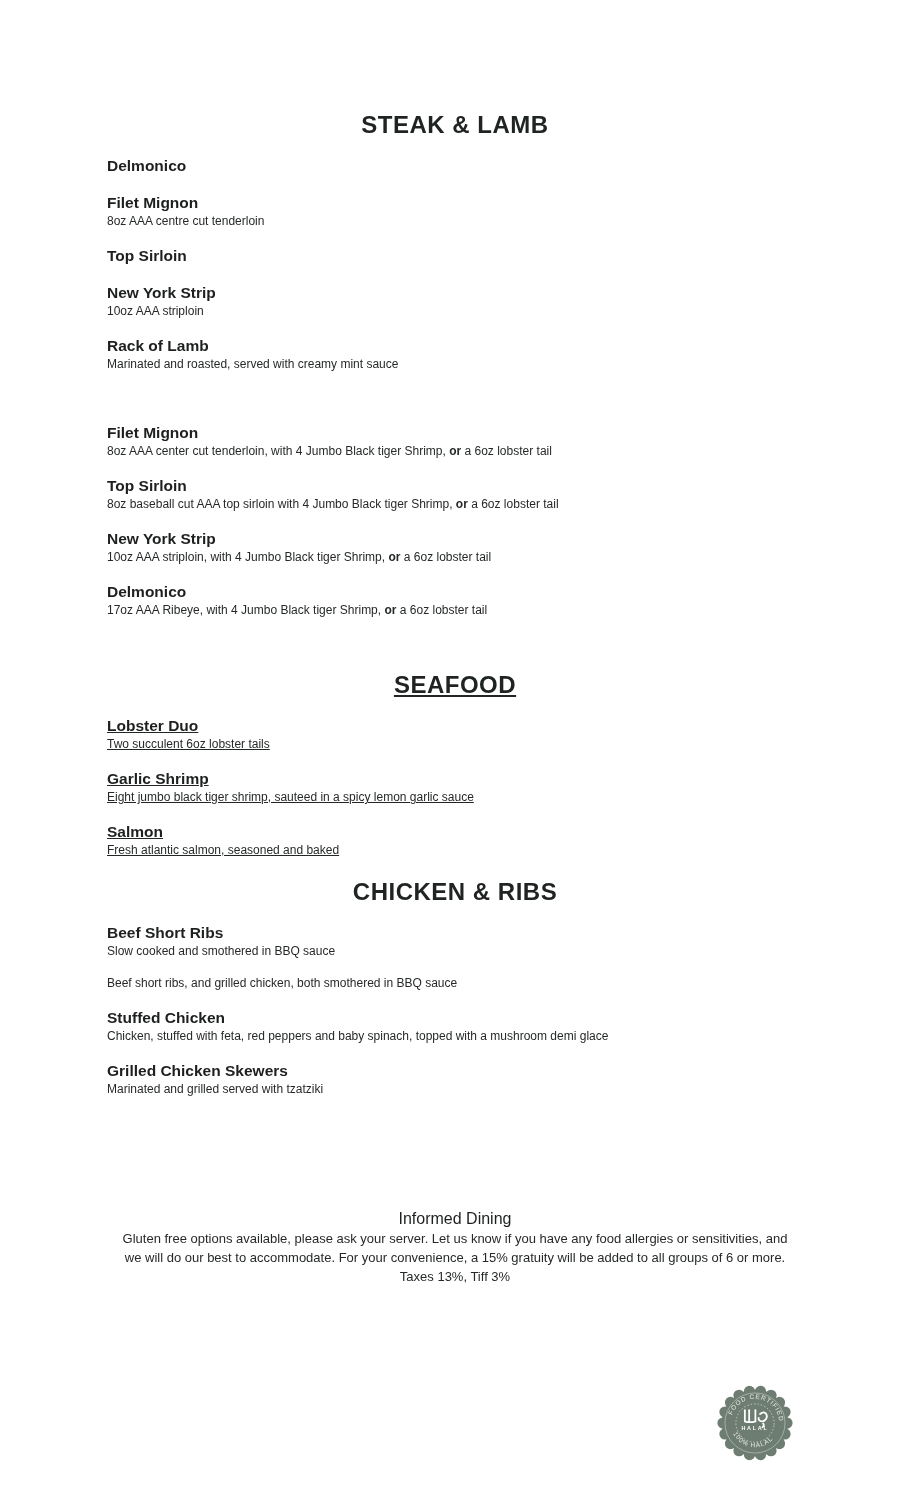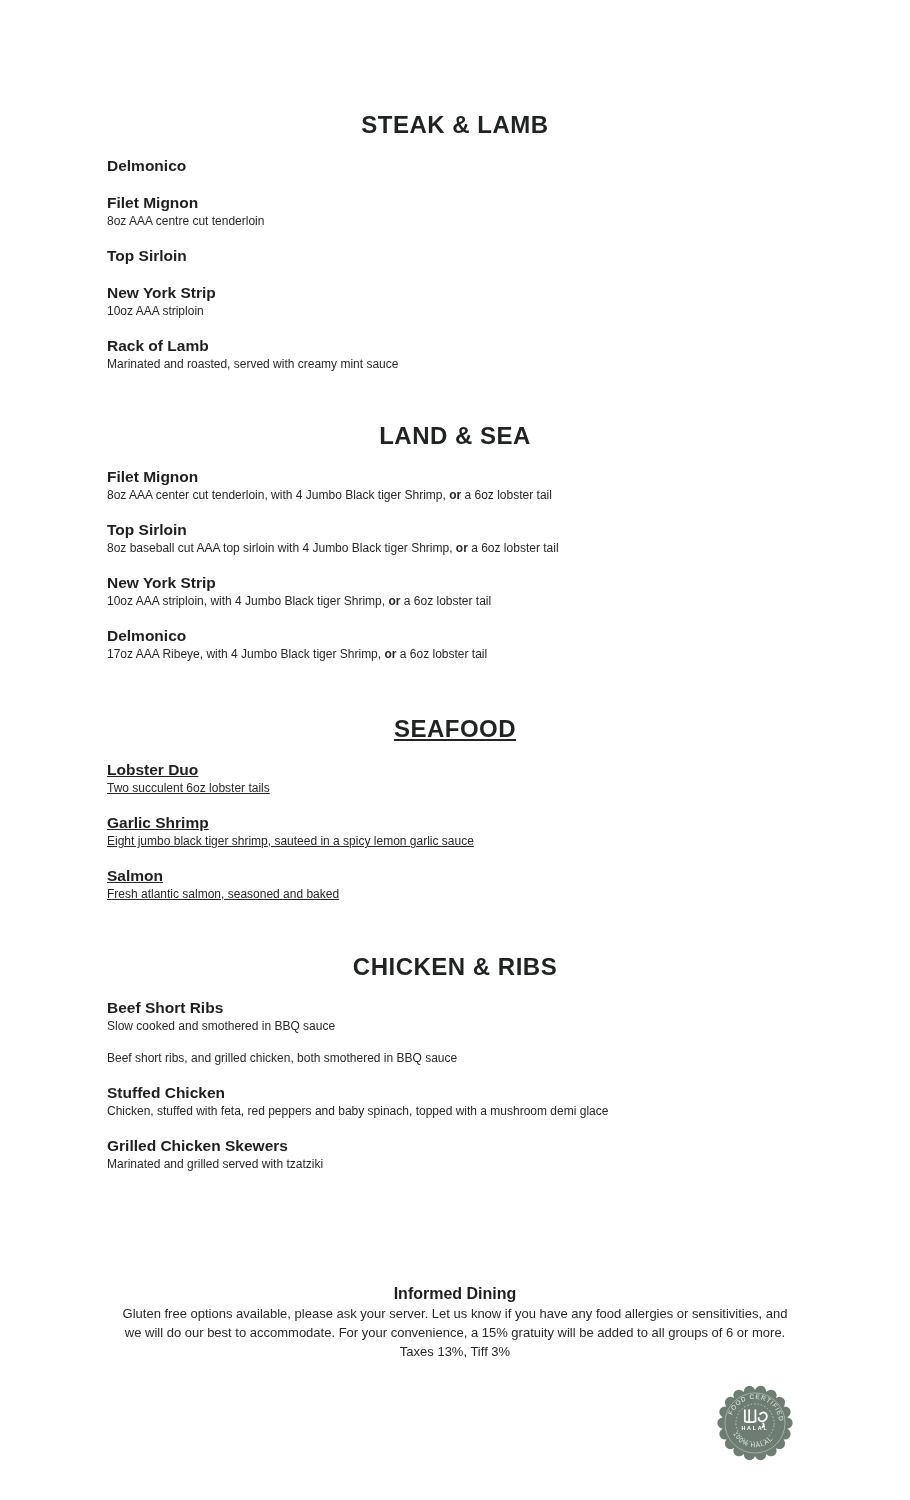--- a/index.html
+++ b/index.html
@@ -21,21 +21,21 @@
     text-align: center;
     font-size: 24px;
     line-height: 28px;
     font-weight: 700;
     letter-spacing: 0.5px;
     color: #1f2321;
   }
   .section--first { padding-top: 111px; }
   .section--land-sea { margin-top: 50px; }
   .section--seafood { margin-top: 53px; text-decoration: underline; }
-  .section--chicken { margin-top: 51px; }
+  .section--chicken { margin-top: 20px; }
   .items { margin: 0 70px 0 107px; }
   .item { margin-top: 16px; }
   .item-name {
     font-size: 15.5px;
     line-height: 21px;
     font-weight: 700;
     color: #1d201e;
   }
   .item-desc {
     font-size: 12px;
@@ -43,21 +43,21 @@
     color: #262a27;
   }
   .item-desc .b { font-weight: 700; margin-top: 29px; }
   .footer {
     margin-top: 112px;
     text-align: center;
   }
   .footer-title {
     font-size: 16px;
     line-height: 20px;
-    font-weight: 700;
+    font-weight: 400;
     color: #1d201e;
   }
   .footer-line {
     font-size: 13px;
     line-height: 19px;
     color: #262a27;
   }
   .badge {
     position: absolute;
     left: 716px;
@@ -90,21 +90,20 @@
         <div class="item-desc">10oz AAA striploin</div>
       </div>
       <div class="item">
         <div class="item-name">Rack of Lamb</div>
         <div class="item-desc">Marinated and roasted, served with creamy mint sauce</div>
       </div>
     </div>
   </section>
 
   <section class="section section--land-sea">
-    <h2 class="section-title">LAND &amp; SEA</h2>
     <div class="items">
       <div class="item">
         <div class="item-name">Filet Mignon</div>
         <div class="item-desc"><span>8oz AAA center cut tenderloin, with 4 Jumbo Black tiger Shrimp, </span><span class="b">or</span><span> a 6oz lobster tail</span></div>
       </div>
       <div class="item">
         <div class="item-name">Top Sirloin</div>
         <div class="item-desc"><span>8oz baseball cut AAA top sirloin with 4 Jumbo Black tiger Shrimp, </span><span class="b">or</span><span> a 6oz lobster tail</span></div>
       </div>
       <div class="item">

